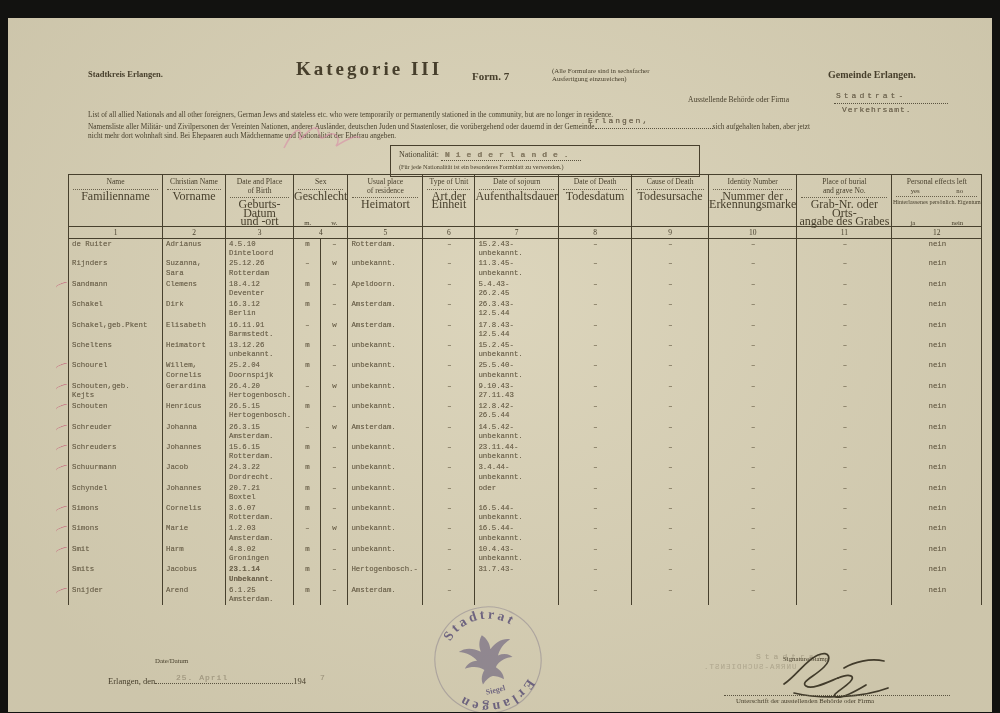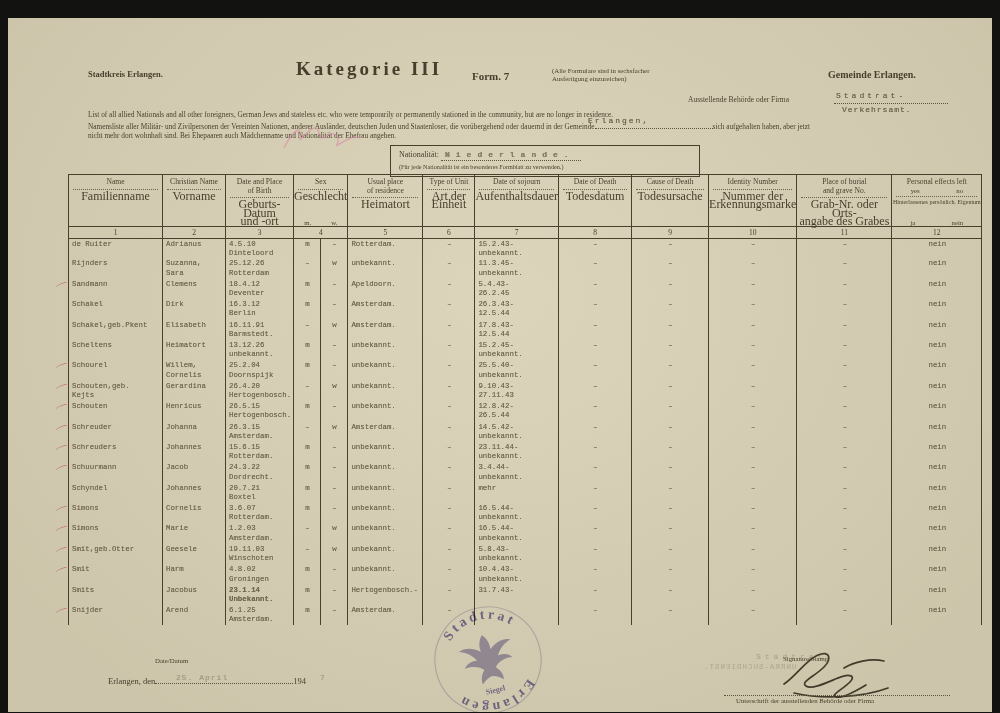--- a/index.html
+++ b/index.html
@@ -455,21 +455,21 @@
           </tr>
           <tr>
             <td class="c-name">Schyndel</td>
             <td class="">Johannes</td>
             <td class="">20.7.21
 Boxtel</td>
             <td class="ctr">m</td>
             <td class="ctr">–</td>
             <td class="">unbekannt.</td>
             <td class="ctr">–</td>
-            <td class="">mehr</td>
+            <td class="">oder</td>
             <td class="ctr">–</td>
             <td class="ctr">–</td>
             <td class="ctr">–</td>
             <td class="ctr">–</td>
             <td class="ctr">nein</td>
           </tr>
           <tr>
             <td class="c-name">Simons<span class="chk"></span></td>
             <td class="">Cornelis</td>
             <td class="">3.6.07
@@ -489,37 +489,20 @@
           <tr>
             <td class="c-name">Simons<span class="chk"></span></td>
             <td class="">Marie</td>
             <td class="">1.2.03
 Amsterdam.</td>
             <td class="ctr">–</td>
             <td class="ctr">w</td>
             <td class="">unbekannt.</td>
             <td class="ctr">–</td>
             <td class="">16.5.44-
-unbekannt.</td>
-            <td class="ctr">–</td>
-            <td class="ctr">–</td>
-            <td class="ctr">–</td>
-            <td class="ctr">–</td>
-            <td class="ctr">nein</td>
-          </tr>
-          <tr>
-            <td class="c-name">Smit,geb.Otter<span class="chk"></span></td>
-            <td class="">Geesele</td>
-            <td class="">19.11.03
-Winschoten</td>
-            <td class="ctr">–</td>
-            <td class="ctr">w</td>
-            <td class="">unbekannt.</td>
-            <td class="ctr">–</td>
-            <td class="">5.8.43-
 unbekannt.</td>
             <td class="ctr">–</td>
             <td class="ctr">–</td>
             <td class="ctr">–</td>
             <td class="ctr">–</td>
             <td class="ctr">nein</td>
           </tr>
           <tr>
             <td class="c-name">Smit<span class="chk"></span></td>
             <td class="">Harm</td>

